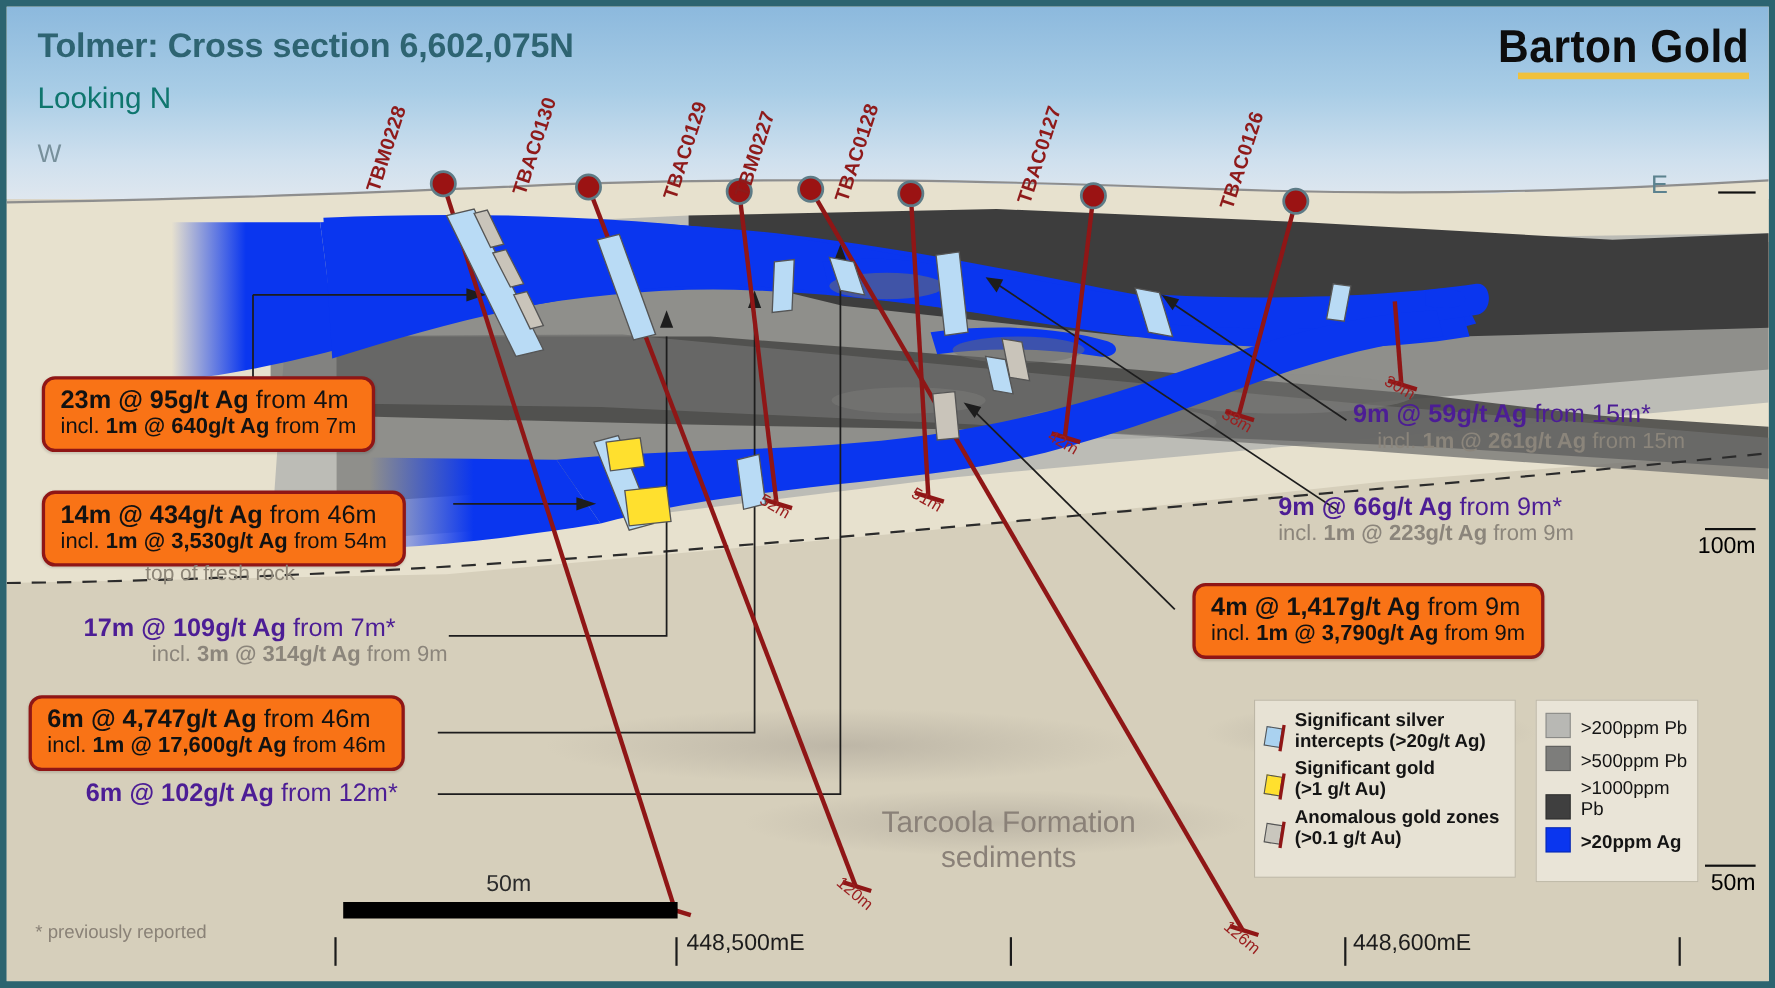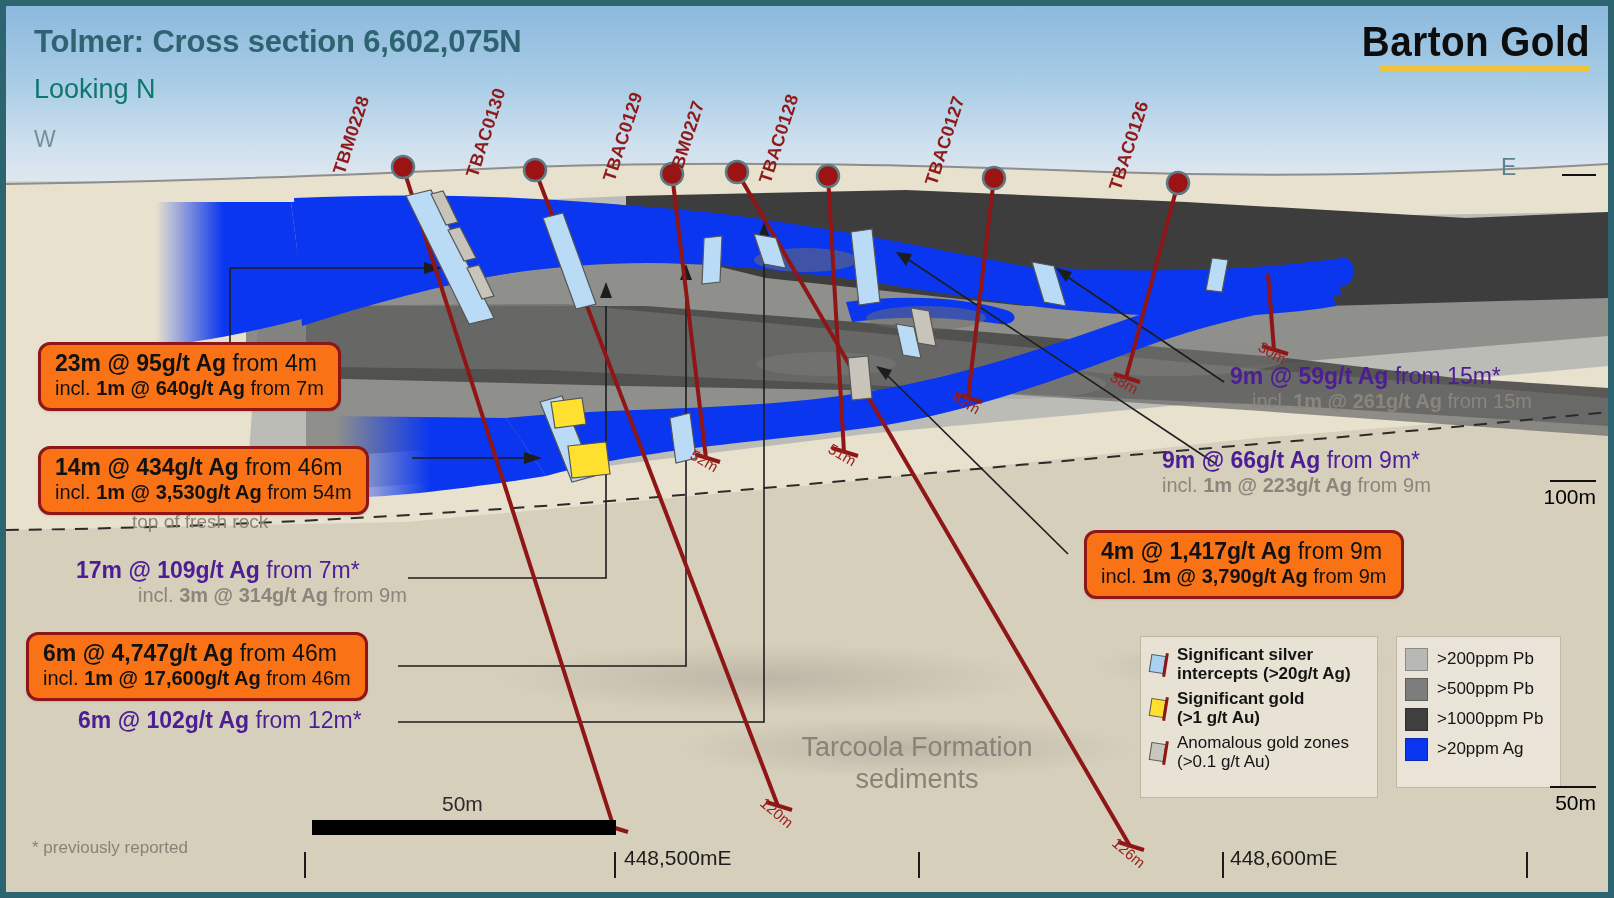--- a/index.html
+++ b/index.html
@@ -47,24 +47,24 @@
   .plain .l1{font-size:23px;line-height:1.12;color:#4c1d95;}
   .plain .l2{font-size:20px;line-height:1.18;color:#8b857b;text-align:right;}
 
   .topfresh{position:absolute;font-size:19px;color:#8d8678;}
   .tarcoola{position:absolute;font-size:27px;color:#8a8178;text-align:center;line-height:1.18;}
   .prevrep{position:absolute;left:26px;top:832px;font-size:17px;color:#8a8277;}
 
   
   .lgA{position:absolute;left:1134px;top:630px;width:238px;
        background:#e7e2d4;border:1px solid #bdb7a6;padding:8px 10px 10px 8px;box-sizing:border-box;}
-  .lgB{position:absolute;left:1390px;top:630px;width:165px;
+  .lgB{position:absolute;left:1390px;top:630px;width:148px;
        background:#e9e4d7;border:1px solid #bdb7a6;padding:10px 8px;box-sizing:border-box;}
-  .lgrow{display:flex;align-items:center;margin-bottom:6px;}
-  .lgrow:last-child{margin-bottom:16px;}
+  .lgrow{display:flex;align-items:flex-end;margin-bottom:6px;}
+  .lgrow:last-child{margin-bottom:16px;font-weight:bold;}
   .lgtxt{font-size:17px;line-height:1.12;color:#141414;}
   .lgtxt.bold{font-weight:bold;}
   .swatch{width:21px;height:21px;flex:0 0 21px;margin-right:9px;margin-top:1px;border:1px solid rgba(0,0,0,.25);}
   .flagico{position:relative;width:20px;height:24px;flex:0 0 20px;margin-right:8px;margin-top:1px;}
   .flagico .pole{position:absolute;right:2px;top:0;width:3px;height:24px;background:#8f1616;transform:rotate(9deg);}
   .flagico .fl{position:absolute;left:1px;top:2px;width:13px;height:16px;border:1px solid #555;transform:rotate(9deg);}
 
   
   .sbar{position:absolute;left:306px;top:814px;width:304px;height:15px;background:#000;}
   .sbarlbl{position:absolute;left:436px;top:786px;font-size:21px;color:#2b2b2b;}

